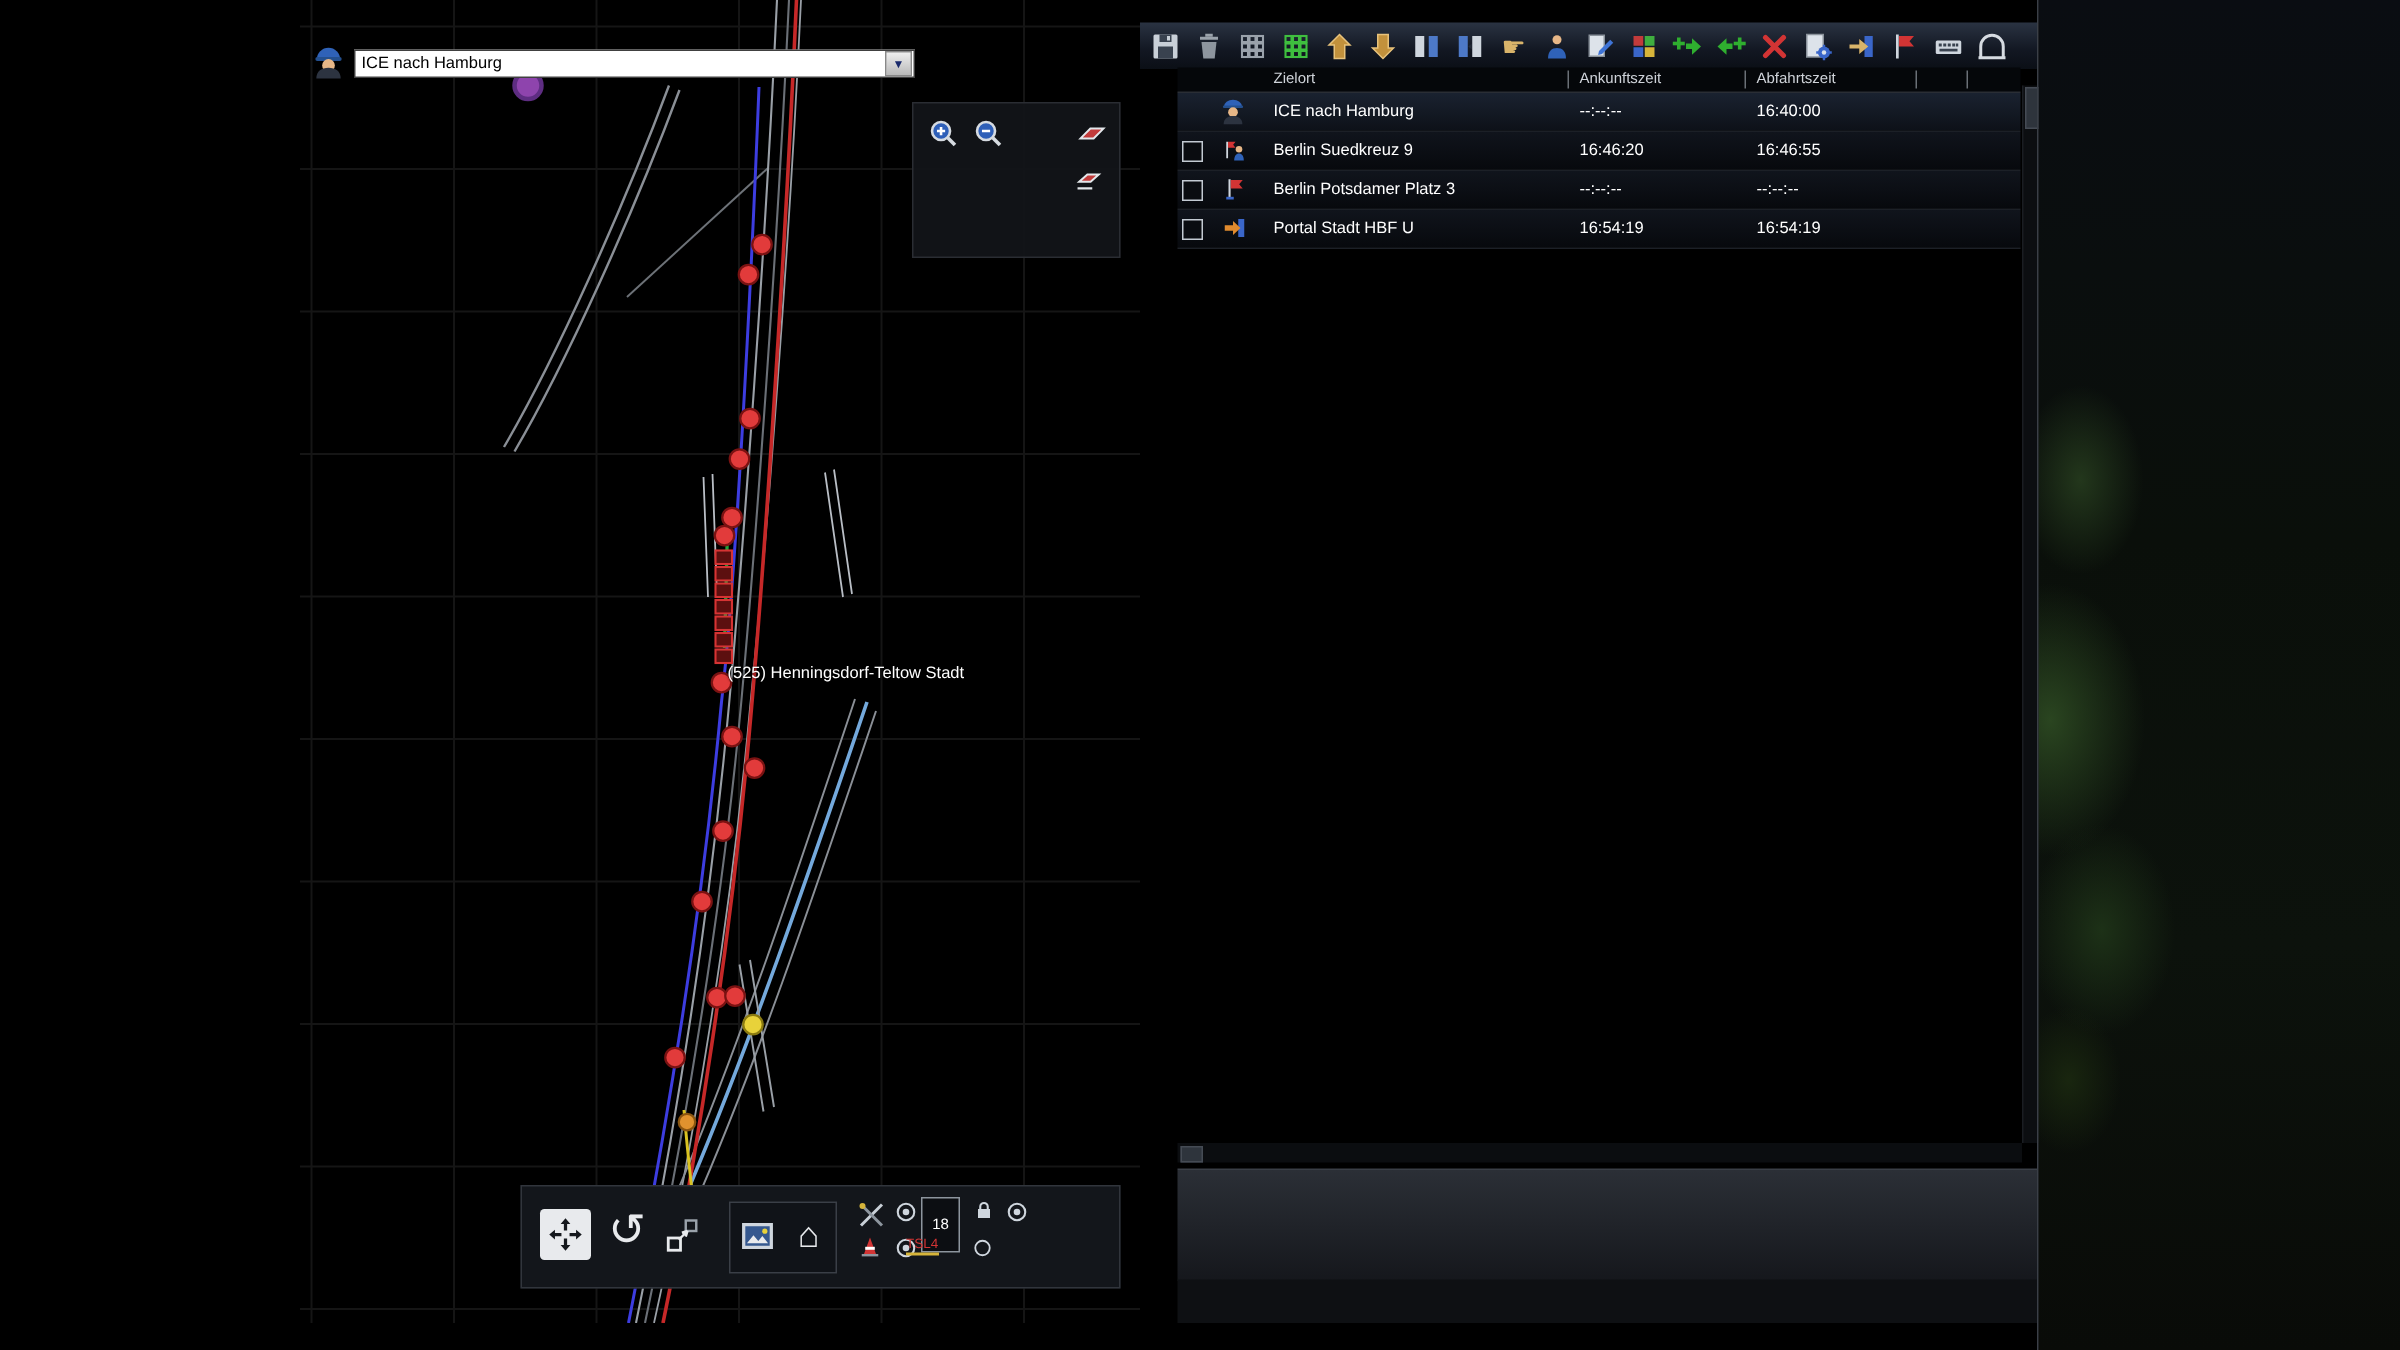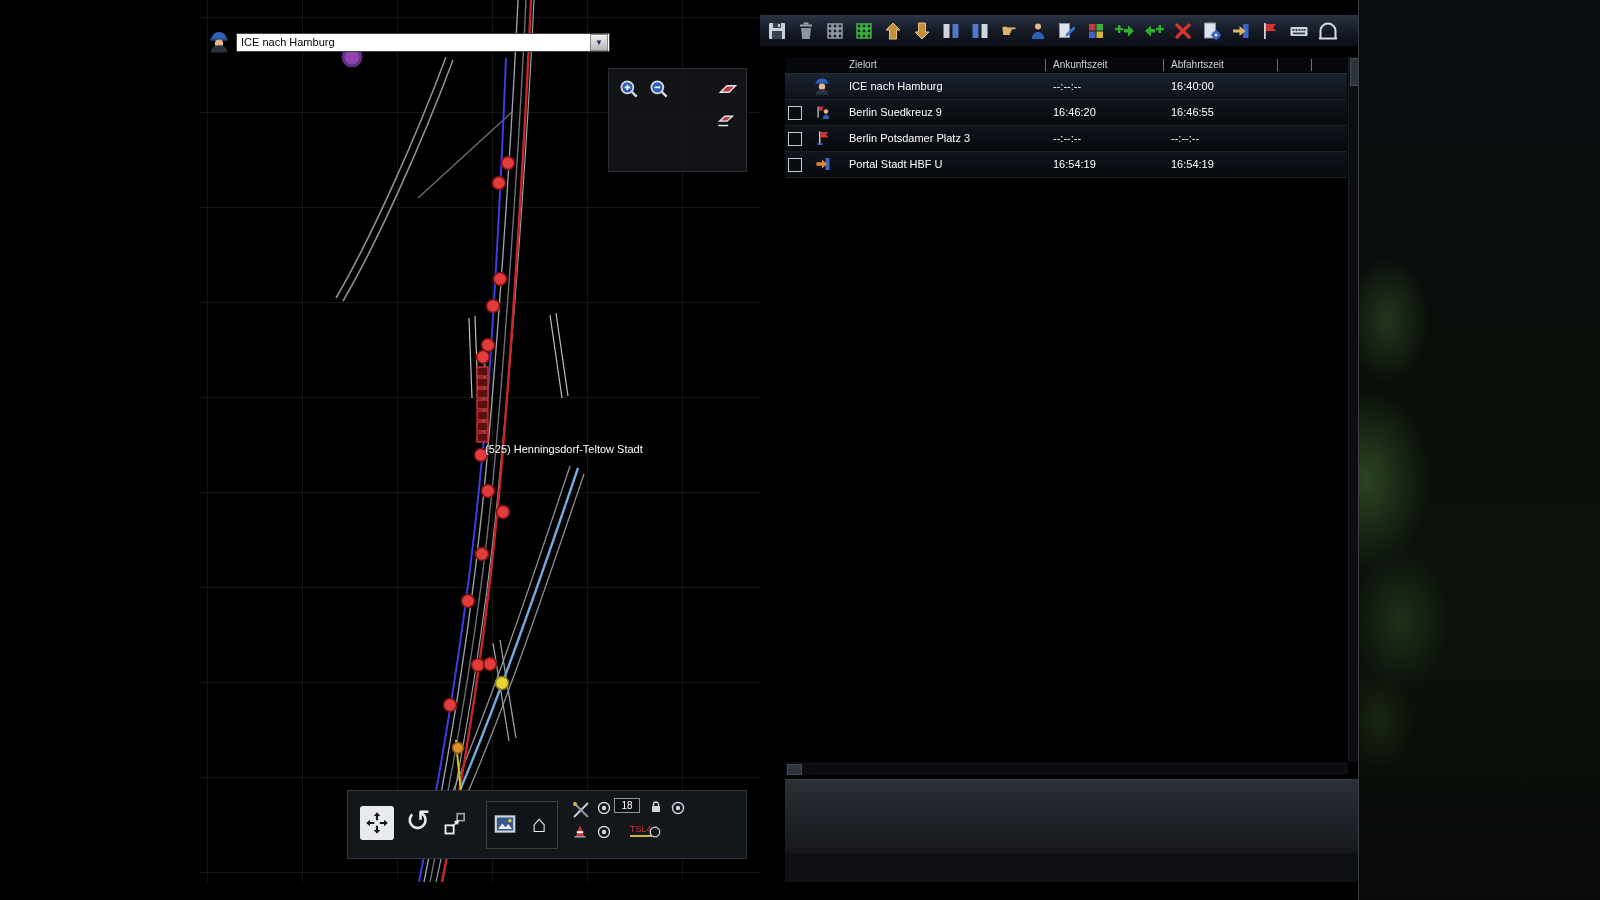--- a/index.html
+++ b/index.html
@@ -27,34 +27,34 @@
   .zbtn{position:absolute;width:24px;height:24px;cursor:pointer}
 
   
   #map-toolbar{left:147px;top:790px;width:398px;height:67px;background:#13161b;border:1px solid #31353c}
   #move-btn{left:12px;top:15px;width:34px;height:34px;background:#e8eaed;border-radius:3px;display:flex;align-items:center;justify-content:center}
   #rotate-btn{left:52px;top:8px;width:36px;height:44px;font-size:30px;color:#e8eaed;text-align:center;line-height:44px}
   #scale-btn{left:94px;top:18px;width:28px;height:28px}
   #view-subpanel{left:138px;top:10px;width:70px;height:46px;border:1px solid #3a3f47;background:#101318}
   #home-btn{left:38px;top:2px;width:28px;height:40px;font-size:24px;color:#e8eaed;text-align:center;line-height:40px}
   .mini{position:absolute}
-  #track-number-box{left:266px;top:7px;min-width:16px;padding:1px 4px;background:#0c0e12;border:1px solid #8d959e;
+  #track-number-box{left:266px;top:7px;min-width:16px;padding:12px 4px;background:#0c0e12;border:1px solid #8d959e;
       font-size:10px;color:#fff;text-align:center}
-  #tsl-label{left:282px;top:33px;font-size:9px;color:#d23434;border-bottom:2px solid #d6b43a;padding-bottom:1px}
+  #tsl-label{left:256px;top:33px;font-size:9px;color:#d23434;border-bottom:2px solid #d6b43a;padding-bottom:1px}
 
   
   #right-panel{left:760px;top:0;width:598px;height:882px;background:#000}
   #editor-toolbar{left:0;top:15px;width:598px;height:32px;background:linear-gradient(180deg,#2a3342,#121722 60%,#0b0f16);
       border-bottom:1px solid #000;display:flex;align-items:center;gap:7px;padding:0 6px;box-sizing:border-box}
   .tb-icon{width:22px;height:22px;flex:0 0 auto;cursor:pointer;display:flex;align-items:center;justify-content:center}
   .tb-icon svg{width:22px;height:22px;display:block}
   .glyph{font-size:18px;line-height:22px}
 
   
-  #timetable{left:25px;top:57px;width:562px}
+  #timetable{left:25px;top:45px;width:562px}
   #tt-header{position:relative;height:16px;background:#05070a;border-bottom:1px solid #2a2e35;font-size:10px;color:#cfd3d9}
   #tt-header span{position:absolute;top:2px}
   .hsep{position:absolute;top:2px;width:1px;height:12px;background:#6b7077}
   .t-row{position:relative;height:25px;background:linear-gradient(#10141c,#07090d);border-bottom:1px solid #1c2027;font-size:11px;color:#fff;cursor:pointer}
   .t-row.sel{background:linear-gradient(#1a2230,#0d1118)}
   .t-row .name{position:absolute;left:64px;top:6px;white-space:nowrap}
   .t-row .arr{position:absolute;left:268px;top:6px}
   .t-row .dep{position:absolute;left:386px;top:6px}
   .t-row .cb{position:absolute;left:3px;top:6px;width:12px;height:12px;background:#0a0c10;border:1px solid #c3cad2}
   .t-row .ric{position:absolute;left:30px;top:4px;width:16px;height:16px}

